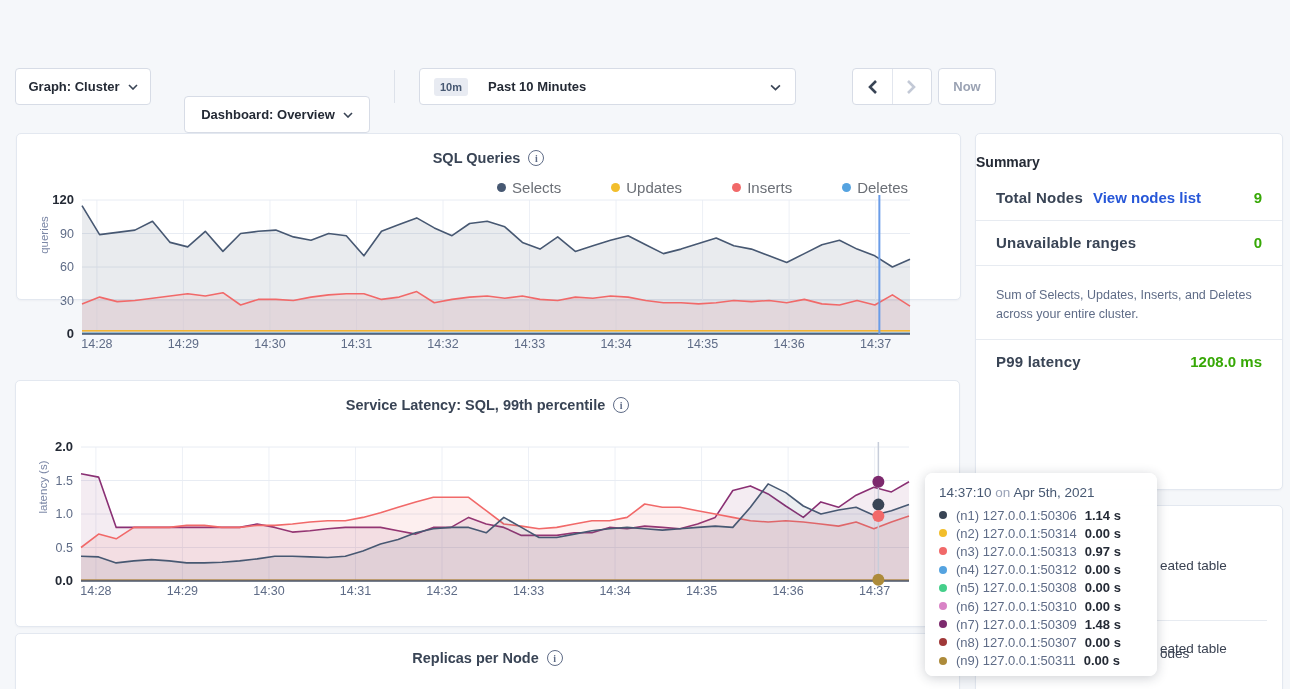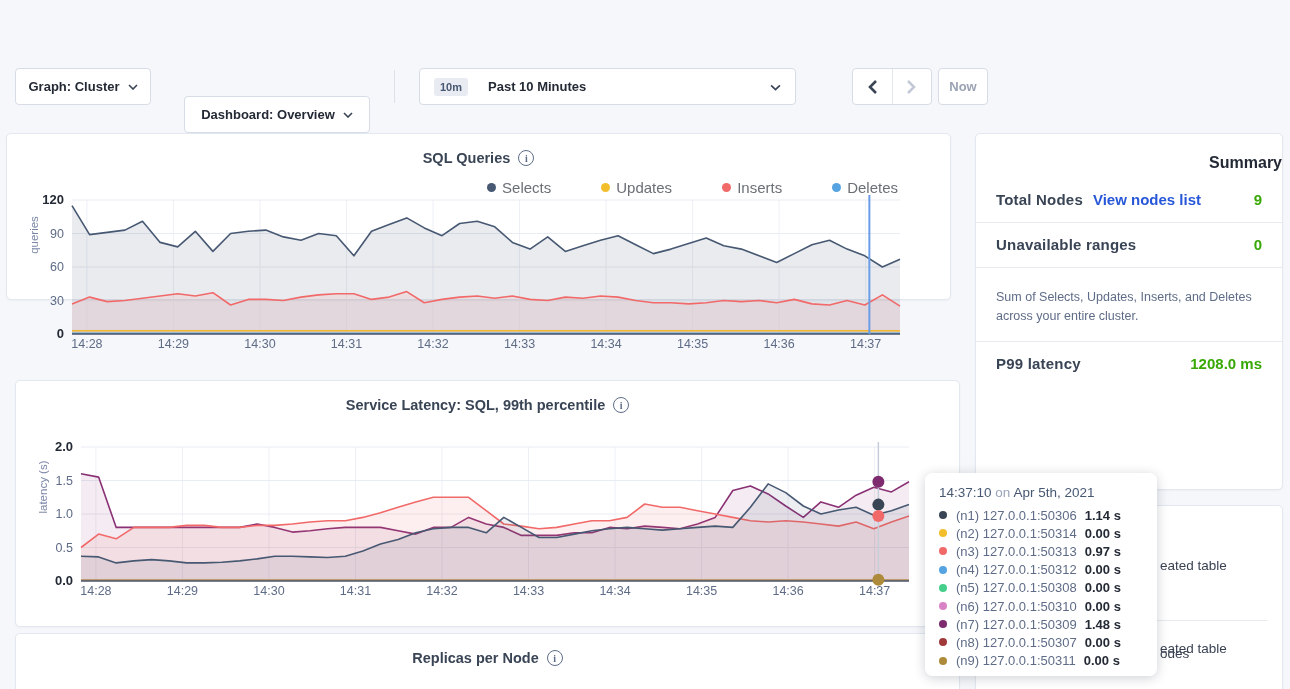--- a/index.html
+++ b/index.html
@@ -15,44 +15,44 @@
   .ctrl .chev { display:inline-flex; margin-top:1px; }
   #graph-dd { left:15px; width:136px; }
   #dash-dd { left:184px; width:186px;margin-top:28px; }
   .vdivider { position:absolute; left:394px; top:70px; width:1px; height:33px; background:#dde2ea; }
   #time-picker { left:419px; width:377px; justify-content:flex-start; padding:0 14px; }
   .range-badge { background:#e8ebf2; color:#475872; font-size:11px; font-weight:bold; border-radius:3px; padding:3px 6px; margin-right:12px; }
   #time-picker .chev { position:absolute; right:14px; }
   .arrow-group { position:absolute; left:852px; top:68px; width:80px; height:37px; background:#fff; border:1px solid #d7dce6; border-radius:4px; display:flex; }
   .arrow-btn { flex:1; display:flex; align-items:center; justify-content:center; cursor:pointer; }
   .arrow-btn:first-child { border-right:1px solid #e2e6ee; }
-  #now-btn { left:938px; width:50px; color:#9aa2b3; cursor:default; }
+  #now-btn { left:938px; width:58px; color:#9aa2b3; cursor:default; }
 
   
   .card { position:absolute; background:#fff; border:1px solid #e3e8f0; border-radius:5px; box-shadow:0 1px 2px rgba(40,50,70,0.04); }
-  #sql-card { left:6px; top:133px; width:945px; height:167px; }
+  #sql-card { left:16px; top:133px; width:945px; height:167px; }
   #lat-card { left:15px; top:380px; width:945px; height:247px; }
   #rep-card { left:15px; top:633px; width:945px; height:120px; }
   #summary-card { left:975px; top:133px; width:308px; height:357px; }
   #events-card { left:975px; top:505px; width:308px; height:240px; }
 
   .chart-title-row { position:absolute; top:16px; left:0; right:0; display:flex; align-items:center; justify-content:center; gap:8px; }
   .chart-title { font-size:14.5px; font-weight:bold; color:#394455; }
   .info-icon { width:16px; height:16px; border:1.4px solid #5f6c87; border-radius:50%; color:#5f6c87; font-size:10px; font-weight:bold;
                display:inline-flex; align-items:center; justify-content:center; cursor:pointer; font-family:"Liberation Serif",serif; }
   .legend { position:absolute; top:45px; right:52px; display:flex; gap:24px; align-items:center; }
   .legend-item { display:flex; align-items:center; gap:6px; font-size:15px; color:#6b6f76;margin-left:26px; }
   .legend-dot { width:9px; height:9px; border-radius:50%; }
   .axis-unit { position:absolute; left:-18px; top:95px; width:90px; text-align:center; transform:rotate(-90deg); font-size:11.5px; color:#7b87a6; }
   svg.chart { position:absolute; left:50px; top:57px; overflow:visible; }
   .ticktext { font-size:12.5px; fill:#5f6c87; }
   .ticktext.bold { font-weight:bold; fill:#242a35; font-size:13px; }
 
   
-  #summary-card .sum-title { text-align:right; font-size:16px; font-weight:bold; color:#242a35; padding:20px 0 6px; }
+  #summary-card .sum-title { text-align:left; font-size:14px; font-weight:bold; color:#242a35; padding:20px 0 6px; }
   .sum-row { padding:13px 20px 14px; border-bottom:1px solid #e7ebf1; margin:0 0; }
   .sum-row:last-child { border-bottom:none; }
   .sum-head { display:flex; align-items:baseline; }
   .sum-label { font-size:15px; font-weight:bold; color:#394455; letter-spacing:0.2px; }
   .sum-link { font-size:15px; font-weight:bold; color:#2757d8; margin-left:10px; cursor:pointer; }
   .sum-value { margin-left:auto; font-size:15px; font-weight:bold; color:#37a806; }
   .sum-desc { margin-top:7px; font-size:12.5px; line-height:1.55; color:#5f6c87; }
 
   
   .evt-frag { position:absolute; font-size:13.5px; color:#3a4252; }

